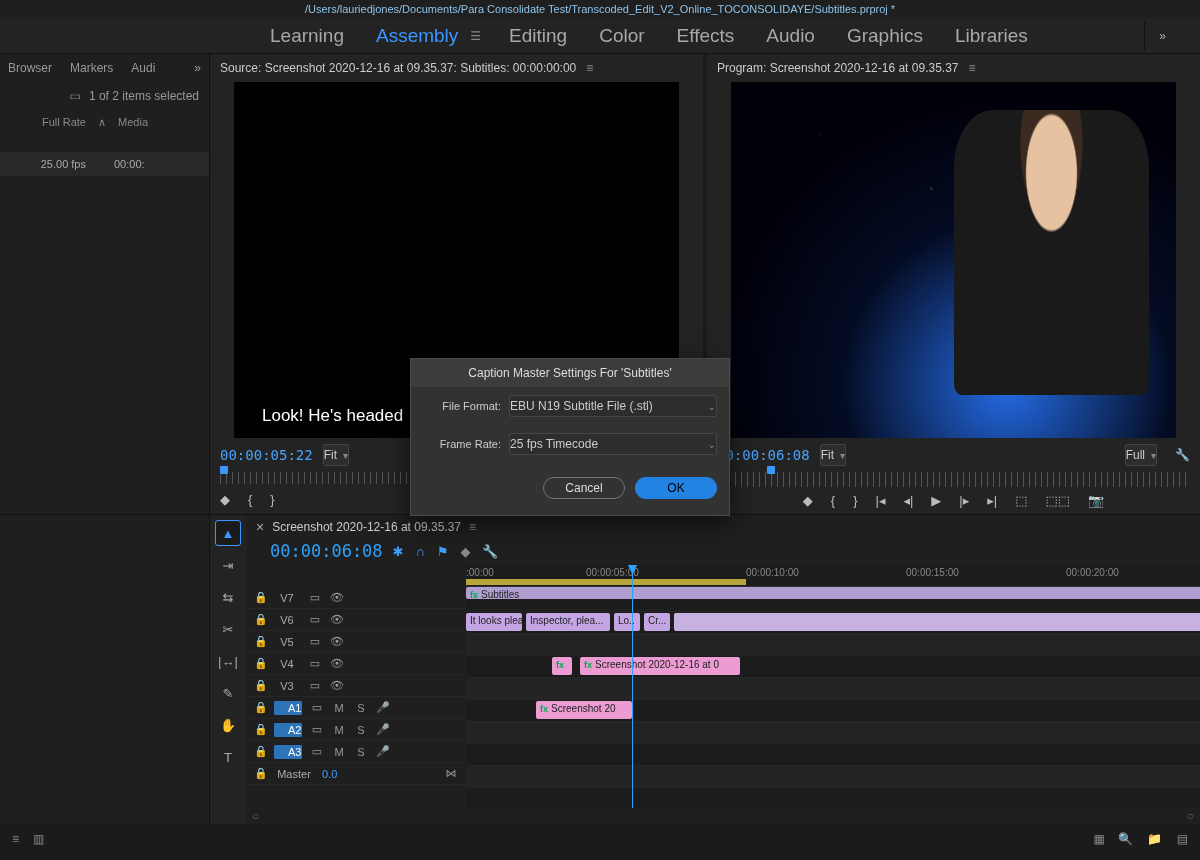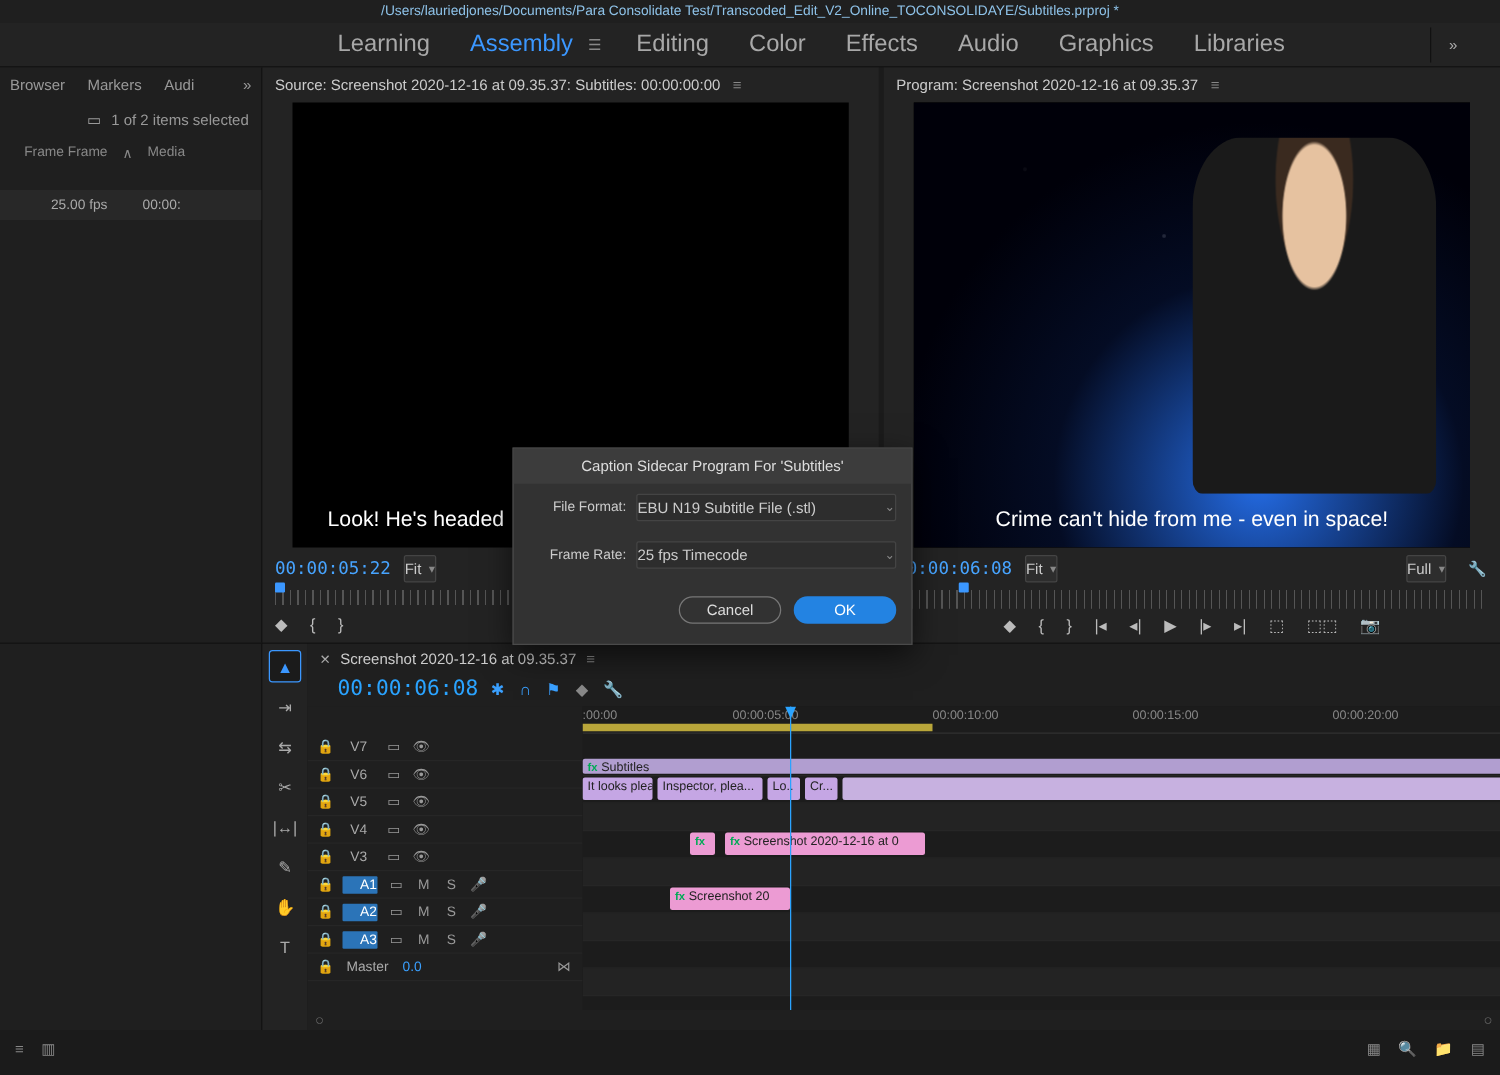--- a/index.html
+++ b/index.html
@@ -52,21 +52,21 @@
   .wrench-right { margin-left:auto; }
   
   .dialog { position:absolute; left:410px; top:358px; width:320px; background:#323232; border:1px solid #4a4a4a; box-shadow:0 8px 24px rgba(0,0,0,0.6); z-index:50; }
   .dialog .dtitle { height:28px; background:#3c3c3c; display:flex; align-items:center; justify-content:center; font-size:12px; color:#ddd; }
   .dialog .drow { display:flex; align-items:center; padding:8px 12px; gap:8px; }
   .dialog .dlabel { width:78px; text-align:right; color:#ccc; font-size:11px; }
   .dialog .dd { flex:1; }
   .dialog .dbtns { display:flex; justify-content:flex-end; gap:10px; padding:14px 12px 16px; }
   .dbtn { height:22px; width:82px; border-radius:11px; display:flex; align-items:center; justify-content:center; font-size:12px; }
   .dbtn.cancel { border:1px solid #777; color:#ddd; }
-  .dbtn.ok { background:#2383e2; color:#ffffff; }
+  .dbtn.ok { background:#2383e2; color:#000000; }
   
   .lower { display:flex; height: 310px; border-top:1px solid #111; }
   .tool-strip { width:36px; background:#232323; display:flex; flex-direction:column; align-items:center; padding-top:6px; gap:8px; color:#aaa; }
   .tool-strip .tool { width:24px; height:24px; display:flex; align-items:center; justify-content:center; border-radius:2px; font-size:13px; }
   .tool.active { background:#1b1b1b; color:#3b97ff; outline:1px solid #3b97ff; }
   .timeline { flex:1; background:#1f1f1f; display:flex; flex-direction:column; }
   .tl-head { height:24px; display:flex; align-items:center; padding:0 10px; gap:8px; color:#ccc; }
   .tl-head .close { color:#aaa; font-size:14px; }
   .tl-head .hamb { color:#888; }
   .tl-sub { display:flex; align-items:center; padding: 2px 10px 4px 24px; gap:14px; }
@@ -122,21 +122,21 @@
       <span>Browser</span>
       <span>Markers</span>
       <span>Audi</span>
       <span class="ovf">»</span>
     </div>
     <div class="proj-toolbar">
       <span>▭</span>
       <span>1 of 2 items selected</span>
     </div>
     <div class="proj-head">
-      <span class="col1">Frame Frame</span>
+      <span class="col1">Full Rate</span>
       <span>∧</span>
       <span>Media</span>
     </div>
     <div style="height:18px"></div>
     <div class="proj-row sel">
       <span class="col1">25.00 fps</span>
       <span>00:00:</span>
     </div>
     <div style="flex:1"></div>
   </div>
@@ -173,21 +173,20 @@
       </div>
 
       <div class="monitor">
         <div class="mhead">
           <span>Program: Screenshot 2020-12-16 at 09.35.37</span>
           <span class="hamb">≡</span>
         </div>
         <div class="viewer">
           <div class="program-scene"></div>
           <div class="person"></div>
-          <div class="subtitle">Crime can't hide from me - even in space!</div>
         </div>
         <div class="transport">
           <div class="tc-row">
             <span class="timecode">00:00:06:08</span>
             <div class="dd">
               <span>Fit</span>
               <span class="chev">▾</span>
             </div>
             <div style="flex:1"></div>
             <div class="dd">
@@ -212,21 +211,21 @@
             <span>⬚⬚</span>
             <span>📷</span>
           </div>
         </div>
       </div>
     </div>
   </div>
 </div>
 
 <div class="dialog">
-  <div class="dtitle">Caption Sidecar Program For 'Subtitles'</div>
+  <div class="dtitle">Caption Master Settings For 'Subtitles'</div>
   <div class="drow">
     <div class="dlabel">File Format:</div>
     <div class="dd">
       <span>EBU N19 Subtitle File (.stl)</span>
       <span class="chev" style="margin-left:auto">⌄</span>
     </div>
   </div>
   <div class="drow">
     <div class="dlabel">Frame Rate:</div>
     <div class="dd">
@@ -341,21 +340,21 @@
 
           <span class="tick-label" style="left:0px">:00:00</span>
           <span class="tick-label" style="left:120px">00:00:05:00</span>
           <span class="tick-label" style="left:280px">00:00:10:00</span>
           <span class="tick-label" style="left:440px">00:00:15:00</span>
           <span class="tick-label" style="left:600px">00:00:20:00</span>
 
           <div style="position:absolute;left:0;top:14px;width:280px;height:6px;background:#b9a63a;"></div>
         </div>
 
-        <div class="track-row" style="height:14px;margin-top:20px;">
+        <div class="track-row" style="height:25px;">
           <div class="clip purple" style="left:0;width:760px;height:12px;top:0;background:#b19ed0;"><span class="fx">fx</span><span>Subtitles</span></div>
         </div>
 
         <div class="track-row">
           <div class="clip purple" style="left:0;width:56px">It looks plea</div>
           <div class="clip purple" style="left:60px;width:84px">Inspector, plea...</div>
           <div class="clip purple" style="left:148px;width:26px">Lo..</div>
           <div class="clip purple" style="left:178px;width:26px">Cr...</div>
           <div class="clip purple" style="left:208px;width:552px;background:#c7b1e0"></div>
         </div>

